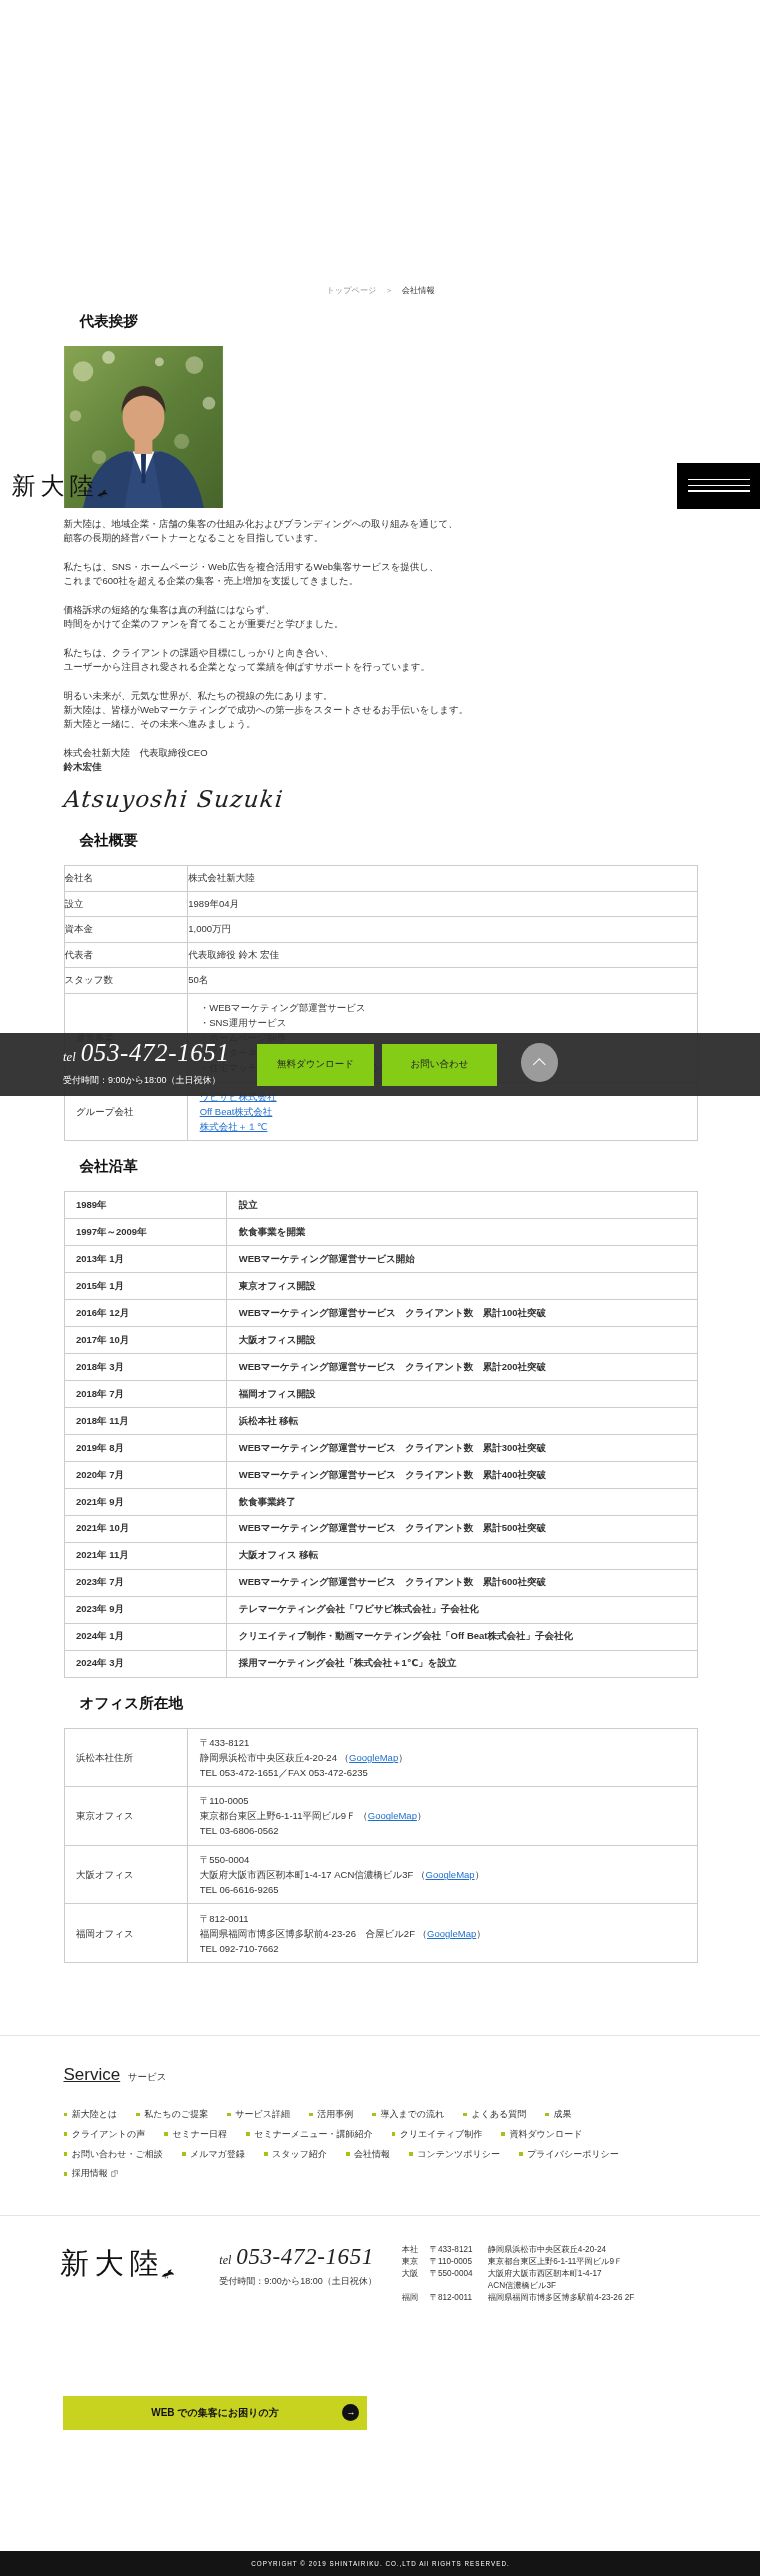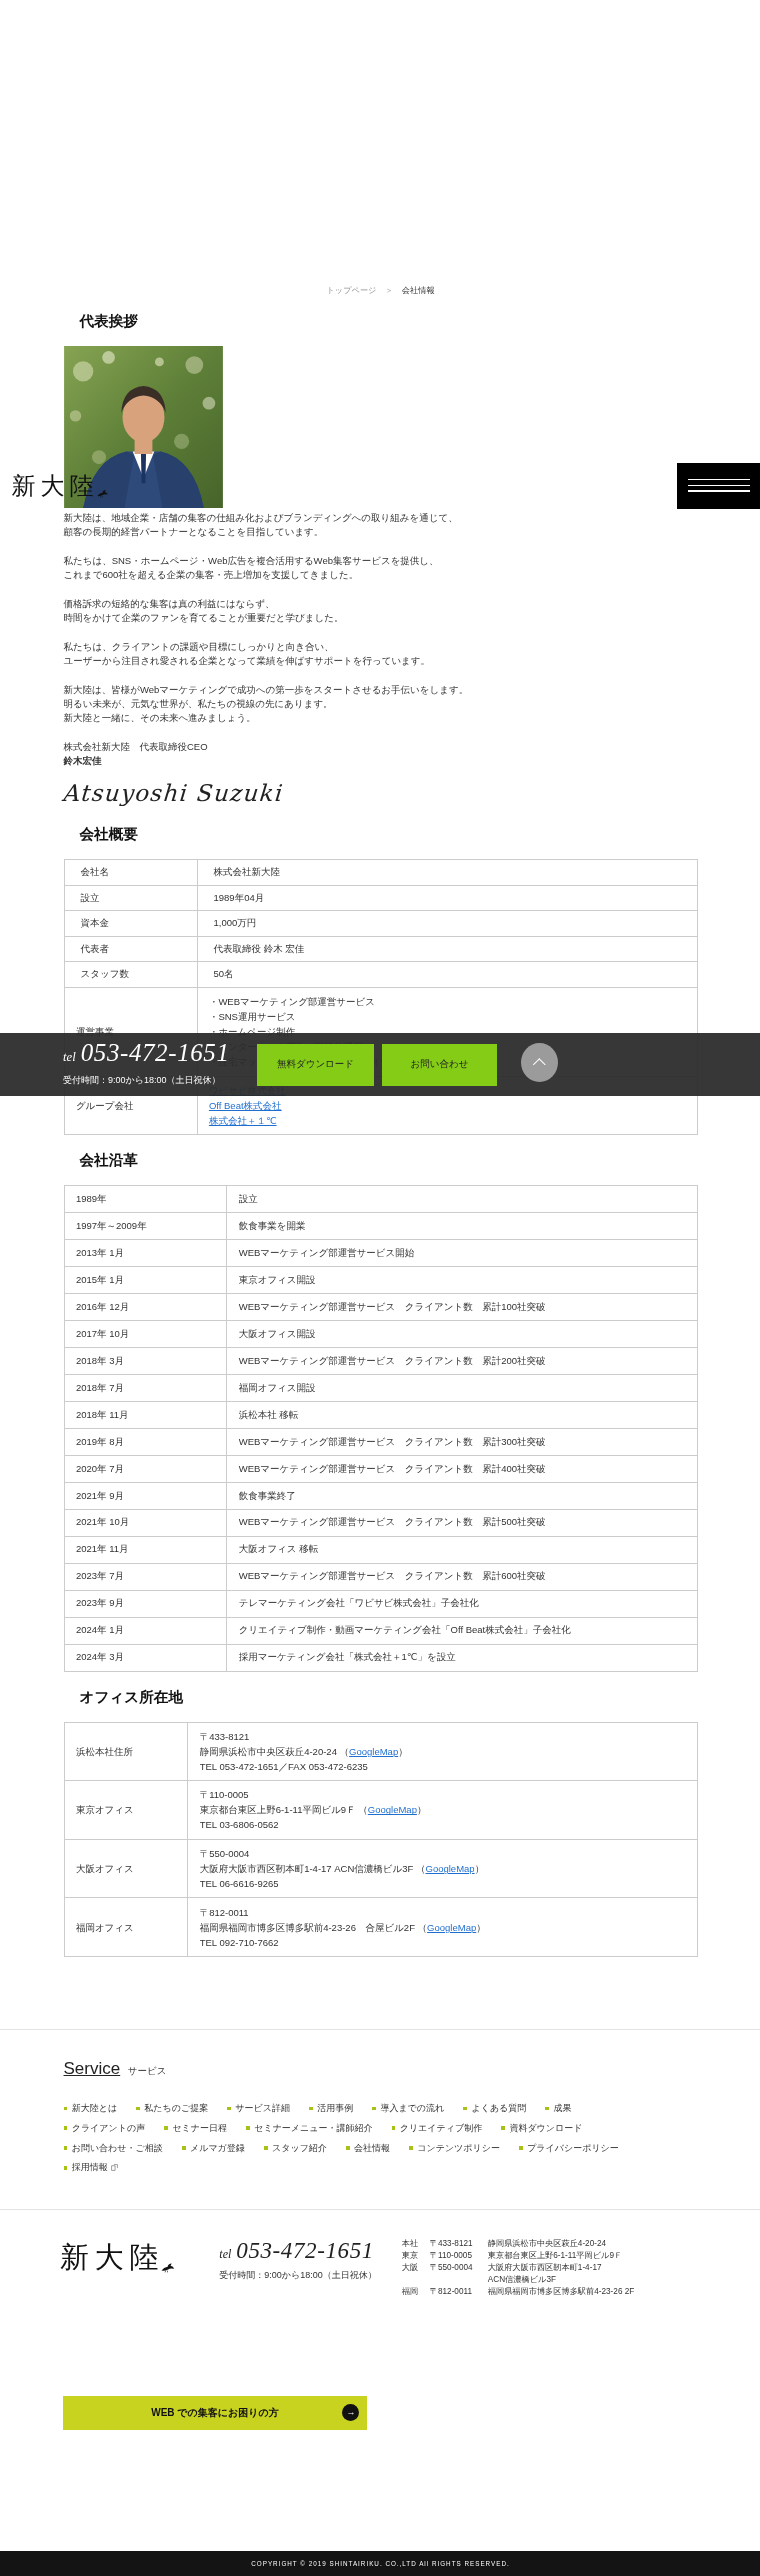--- a/index.html
+++ b/index.html
@@ -19,40 +19,40 @@
   h2.sec{font-size:14.6px;font-weight:bold;color:#111;margin:16px;line-height:18px;}
   .h-greet{margin-top:56px;}
   .h-overview{margin-top:32px;}
   .h-history{margin-top:35px;}
   .h-office{margin-top:33px;}
 
   
   .portrait{margin-top:11.4px;width:159px;height:162px;display:block;}
 
   
-  .greet-text{margin-top:3px;font-size:9.5px;line-height:14px;color:#333;}
+  .greet-text{margin-top:9px;font-size:9.5px;line-height:14px;color:#333;}
   .greet-text .para{margin:0 0 15px 0;}
   .signoff{font-size:9.5px;line-height:14px;}
   .signoff .name{font-weight:bold;}
   .signature{
     margin-top:9px;font-family:"DejaVu Serif","Liberation Serif",serif;
     font-style:italic;font-size:23px;line-height:32px;color:#222;
     transform:skewX(-6deg);transform-origin:left;letter-spacing:1.3px;
   }
 
   
   table.tbl{border-collapse:collapse;width:634px;font-size:9.5px;color:#333;background:#fff;}
   table.tbl th,table.tbl td{border:0.6px solid #ccc;text-align:left;font-weight:normal;vertical-align:middle;}
   table.tbl-overview{margin-top:10px;}
   table.tbl-overview th{width:100px;}
-  table.tbl-overview th,table.tbl-overview td{padding:5px 16px;line-height:14.6px;}
+  table.tbl-overview th,table.tbl-overview td{padding:5px 0;line-height:14.6px;}
   table.tbl-overview tr.multi th,table.tbl-overview tr.multi td{padding:6.3px 11.4px;line-height:15px;}
   table.tbl-history{margin-top:9px;}
   table.tbl-history th{width:139px;}
-  table.tbl-history th,table.tbl-history td{padding:5.7px 11.4px;line-height:14.6px;}
+  table.tbl-history th,table.tbl-history td{padding:5.7px 11.4px;line-height:14.6px;font-weight:bold;}
   table.tbl-office{margin-top:10px;}
   table.tbl-office th{width:100px;}
   table.tbl-office th,table.tbl-office td{padding:6.3px 11.4px;line-height:15px;}
   a.blue{color:#1f6fd0;text-decoration:underline;cursor:pointer;}
 
   
   .contact-bar{position:absolute;top:1033px;left:0;width:761px;height:63px;
     background:rgba(43,43,43,0.94);z-index:40;}
   .cb-tel{position:absolute;left:63px;top:6.3px;color:#fff;white-space:nowrap;
     font-family:"Liberation Serif","DejaVu Serif",serif;font-style:italic;}
@@ -176,22 +176,22 @@
     </div>
     <div class="para">
       <div>価格訴求の短絡的な集客は真の利益にはならず、</div>
       <div>時間をかけて企業のファンを育てることが重要だと学びました。</div>
     </div>
     <div class="para">
       <div>私たちは、クライアントの課題や目標にしっかりと向き合い、</div>
       <div>ユーザーから注目され愛される企業となって業績を伸ばすサポートを行っています。</div>
     </div>
     <div class="para">
+      <div>明るい未来が、元気な世界が、私たちの視線の先にあります。</div>
       <div>新大陸は、皆様がWebマーケティングで成功への第一歩をスタートさせるお手伝いをします。</div>
-      <div>明るい未来が、元気な世界が、私たちの視線の先にあります。</div>
       <div>新大陸と一緒に、その未来へ進みましょう。</div>
     </div>
     <div class="signoff">
       <div>株式会社新大陸　代表取締役CEO</div>
       <div class="name">鈴木宏佳</div>
     </div>
   </div>
   <div class="signature">Atsuyoshi Suzuki</div>
 
   <h2 class="sec h-overview">会社概要</h2>

